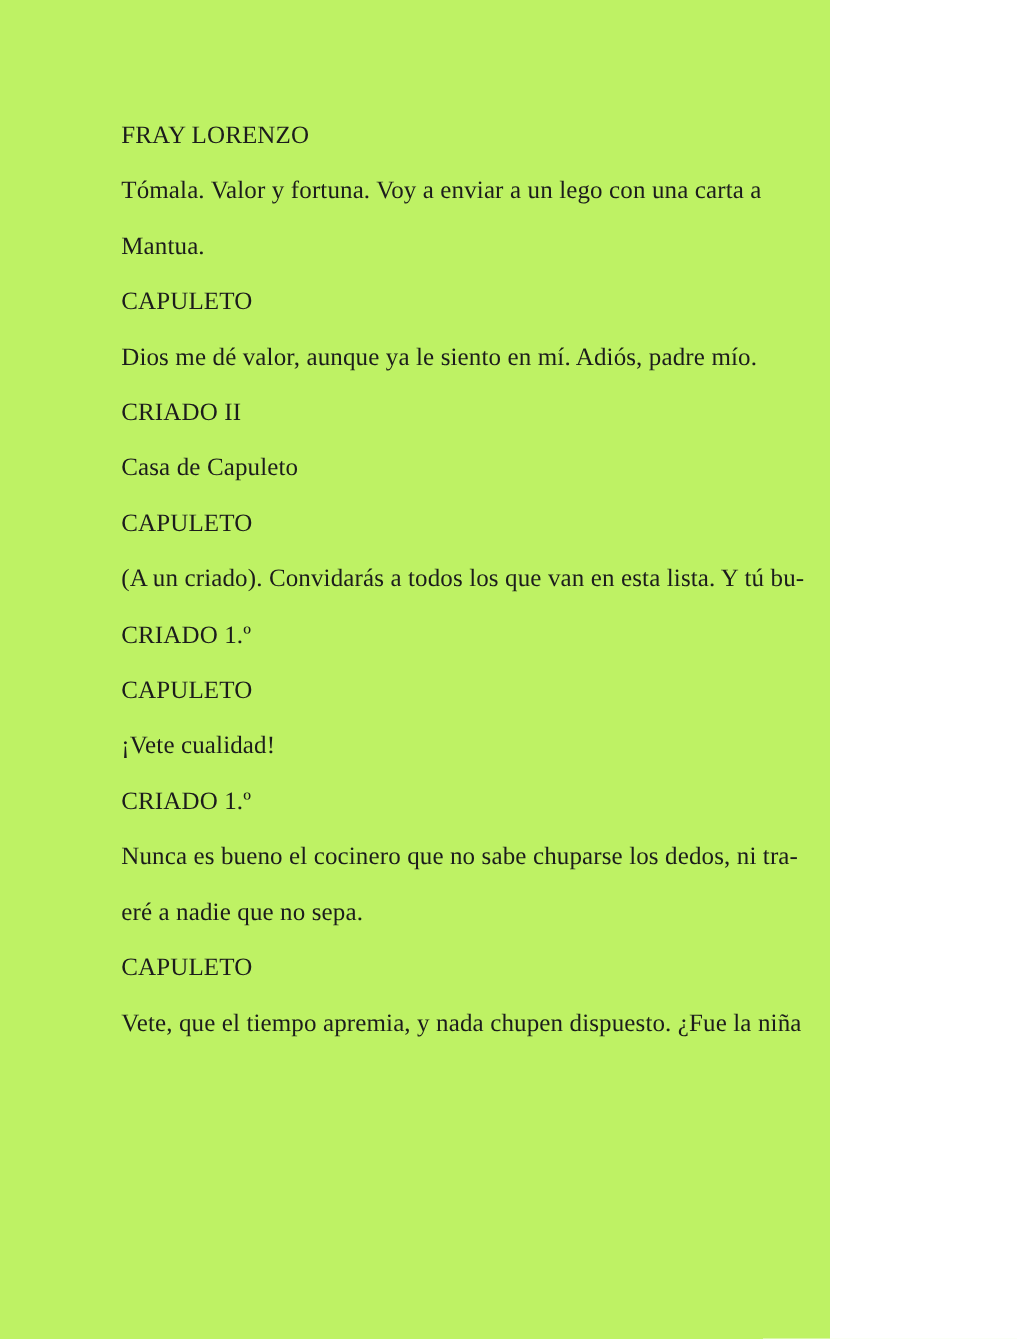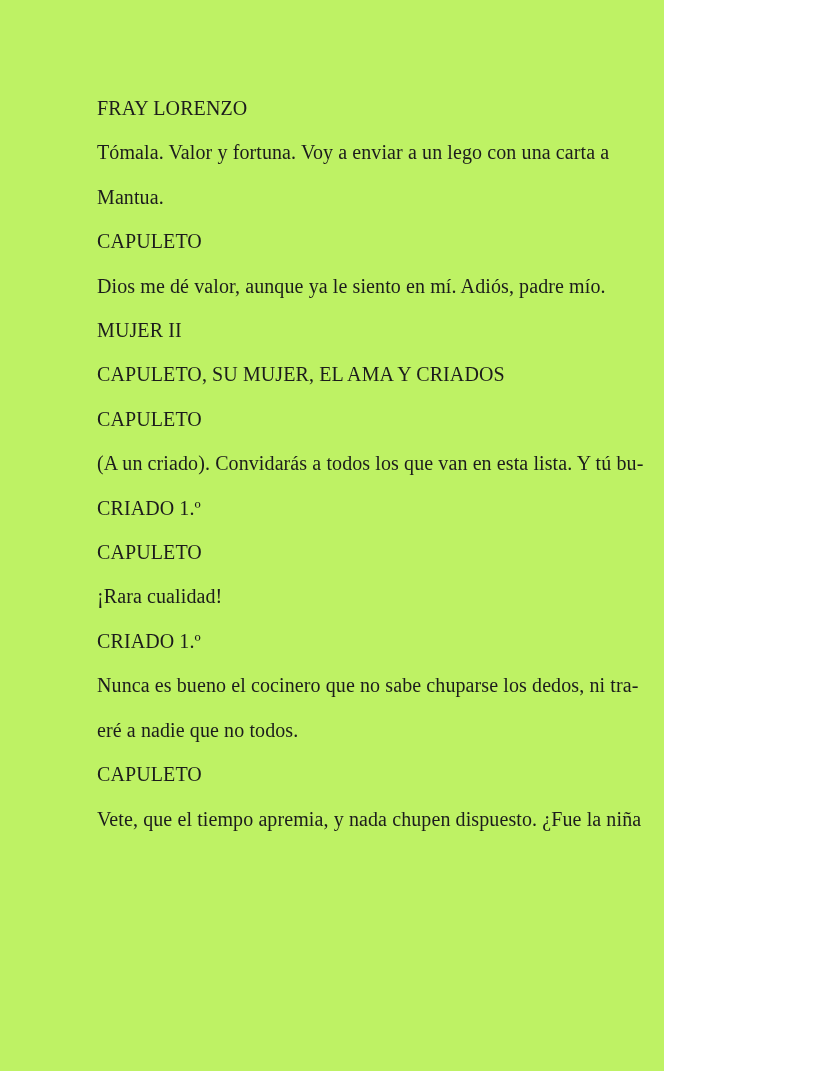--- a/index.html
+++ b/index.html
@@ -33,26 +33,26 @@
 </head>
 <body>
 
 <div class="page">
   <div class="textblock">
     <div class="line">FRAY LORENZO</div>
     <div class="line">Tómala. Valor y fortuna. Voy a enviar a un lego con una carta a</div>
     <div class="line">Mantua.</div>
     <div class="line">CAPULETO</div>
     <div class="line">Dios me dé valor, aunque ya le siento en mí. Adiós, padre mío.</div>
-    <div class="line">MUJER II</div>
-    <div class="line">CAPULETO, SU MUJER, EL AMA Y CRIADOS</div>
+    <div class="line">CRIADO II</div>
+    <div class="line">Casa de Capuleto</div>
     <div class="line">CAPULETO</div>
     <div class="line">(A un criado). Convidarás a todos los que van en esta lista. Y tú bu-</div>
     <div class="line">CRIADO 1.º</div>
     <div class="line">CAPULETO</div>
-    <div class="line">¡Rara cualidad!</div>
+    <div class="line">¡Vete cualidad!</div>
     <div class="line">CRIADO 1.º</div>
     <div class="line">Nunca es bueno el cocinero que no sabe chuparse los dedos, ni tra-</div>
-    <div class="line">eré a nadie que no todos.</div>
+    <div class="line">eré a nadie que no sepa.</div>
     <div class="line">CAPULETO</div>
     <div class="line">Vete, que el tiempo apremia, y nada chupen dispuesto. ¿Fue la niña</div>
   </div>
 </div>
 
 </body></html>

